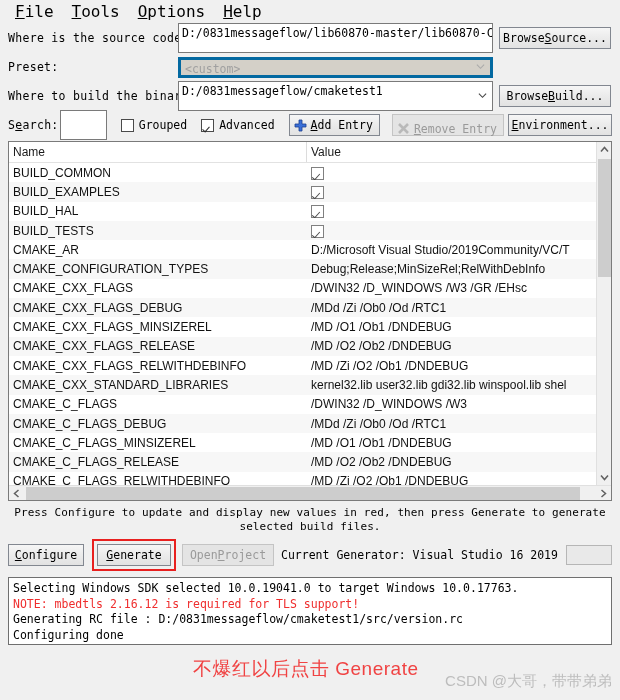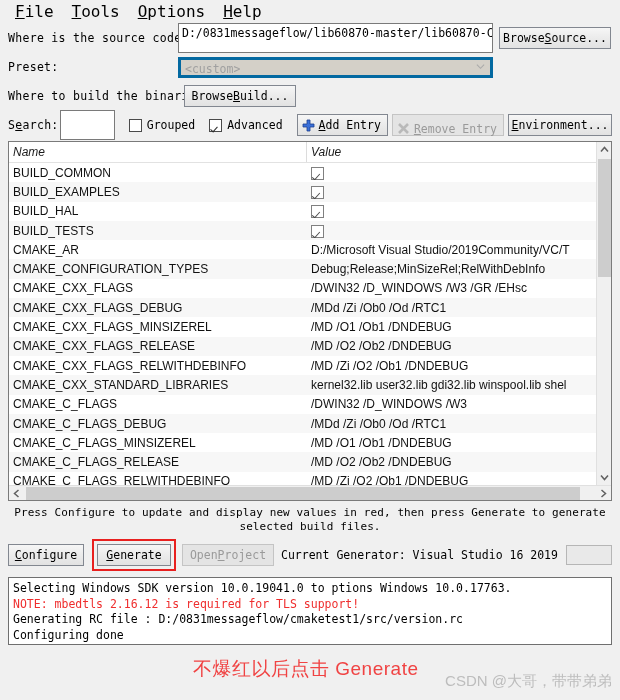--- a/index.html
+++ b/index.html
@@ -112,21 +112,21 @@
     content: "";
     position: absolute;
     left: 2px; top: 5px;
     width: 3px; height: 6px;
     border-right: 1.6px solid #2a2a2a;
     border-bottom: 1.6px solid #2a2a2a;
     transform: rotate(42deg);
   }
 
   #add-entry    { margin-left: 14px; padding: 0 6px 0 4px; }
-  #remove-entry { margin-left: 4px;  padding: 7px 6px 0 4px; }
+  #remove-entry { margin-left: 12px;  padding: 7px 6px 0 4px; }
   #environment  { margin-left: 4px;  width: 104px; }
   .icn { width: 13px; height: 13px; margin-right: 4px; flex: 0 0 auto; }
   .icn svg { display: block; }
 
   
   #table-outer {
     margin: 3px 8px 0 8px;
     height: 360px;
     border: 1px solid #7a7a7a;
     background: #fff;
@@ -144,21 +144,20 @@
     flex: 0 0 auto;
     background: #fff;
     font-family: "Liberation Sans", sans-serif;
     font-size: 12px;
     border-bottom: 1px solid #e2e2e2;
   }
   #thead .th {
     display: flex; align-items: center;
     padding-left: 4px;
     color: #1a1a1a;
-    font-style: italic;
   }
   #thead .th.name  { width: 298px; border-right: 1px solid #dcdcdc; }
   #thead .th.value { flex: 1; }
 
   #trows { flex: 1; overflow: hidden; }
   .trow {
     display: flex;
     height: 19.3px;
     font-family: "Liberation Sans", sans-serif;
     font-size: 12px;
@@ -326,20 +325,28 @@
       <span class="combo-arrow">
         <svg viewBox="0 0 10 10">
             <path d="M1 3 L5 7 L9 3" fill="none" stroke="#aaaaaa" stroke-width="1.2"></path>
           </svg>
       </span>
     </div>
   </div>
 
   <div class="frow">
     <div class="flabel bin">Where to build the binaries:</div>
+    <div class="txtfield" id="bin-combo">
+      <span>D:/0831messageflow/cmaketest1</span>
+      <span class="combo-arrow">
+        <svg viewBox="0 0 10 10">
+            <path d="M1 3 L5 7 L9 3" fill="none" stroke="#444444" stroke-width="1.2"></path>
+          </svg>
+      </span>
+    </div>
     <div class="btn" id="browse-build">Browse <u>B</u>uild...</div>
   </div>
 
   <div class="frow">
     <div class="flabel sea">S<u>e</u>arch:</div>
     <div class="txtfield" id="search-input" placeholder=""></div>
 
     <div class="cbwrap">
       <span class="cbox"></span>
       <span>Grouped</span>
@@ -489,20 +496,20 @@
   <div class="btn" id="configure-btn"><u>C</u>onfigure</div>
   <div id="generate-wrap" style="border-color: rgb(232, 32, 31);">
     <div class="btn" id="generate-btn"><u>G</u>enerate</div>
   </div>
   <div class="btn disabled" id="openproject-btn">Open <u>P</u>roject</div>
   <div id="cur-gen">Current Generator: Visual Studio 16 2019</div>
   <div id="gen-field"></div>
 </div>
 
 <div id="log">
-    <div class="log-line">Selecting Windows SDK version 10.0.19041.0 to ptions Windows 10.0.17763.</div>
+    <div class="log-line">Selecting Windows SDK selected 10.0.19041.0 to target Windows 10.0.17763.</div>
     <div class="log-line red">NOTE: mbedtls 2.16.12 is required for TLS support!</div>
     <div class="log-line">Generating RC file : D:/0831messageflow/cmaketest1/src/version.rc</div>
     <div class="log-line">Configuring done</div>
   </div>
 
 <div id="annotation" style="color: rgb(240, 67, 67);">不爆红以后点击 Generate</div>
 <div id="watermark">CSDN @大哥，带带弟弟</div>
 
 </body></html>

